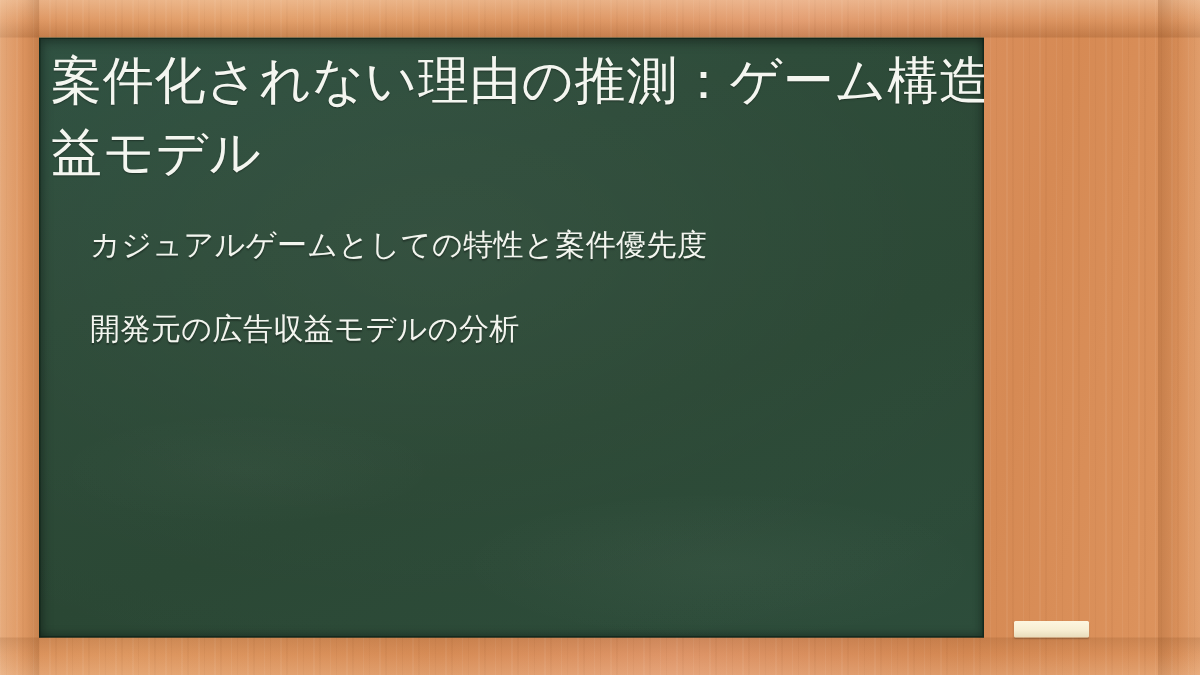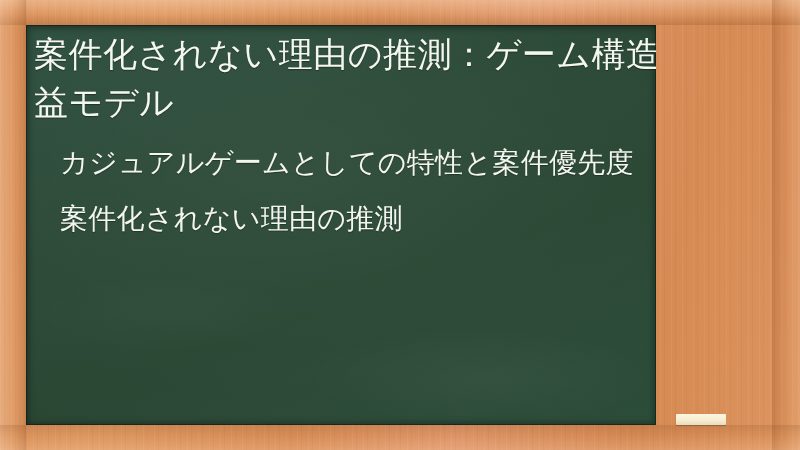--- a/index.html
+++ b/index.html
@@ -115,21 +115,21 @@
   }
 
   .bullet-list {
     list-style: none;
     margin: 22px 0 0 0;
     padding: 0;
   }
   .bullet-item {
     font-family: "DejaVu Sans", "Liberation Sans", sans-serif;
     font-weight: 400;
-    font-size: 28px;
+    font-size: 20px;
     line-height: 30px;
     color: #f3f5ef;
     text-shadow: 0 1px 1px rgba(0,0,0,0.32);
     padding-left: 30px;
     margin-bottom: 26px;
     letter-spacing: 0.3px;
     white-space: nowrap;
   }
   .bullet-item:last-child { margin-bottom: 0; }
 
@@ -159,21 +159,21 @@
 
   <div class="chalkboard">
     <div class="board-dust"></div>
 
     <div class="board-content">
 
       <h1 class="slide-title">案件化されない理由の推測：ゲーム構造と収益モデル</h1>
 
       <ul class="bullet-list">
         <li class="bullet-item">カジュアルゲームとしての特性と案件優先度</li>
-        <li class="bullet-item">案件化されない理由の推測</li>
+        <li class="bullet-item">開発元の広告収益モデルの分析</li>
       </ul>
 
     </div>
   </div>
 
   <div class="chalk-stick"></div>
 
 </div>
 
 </body></html>

